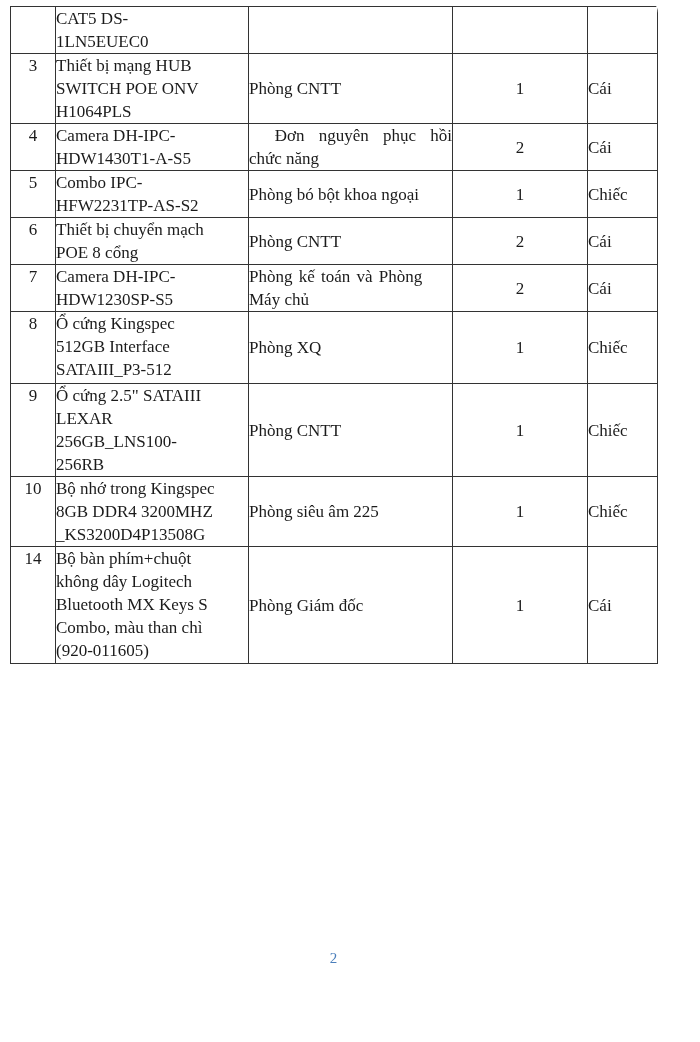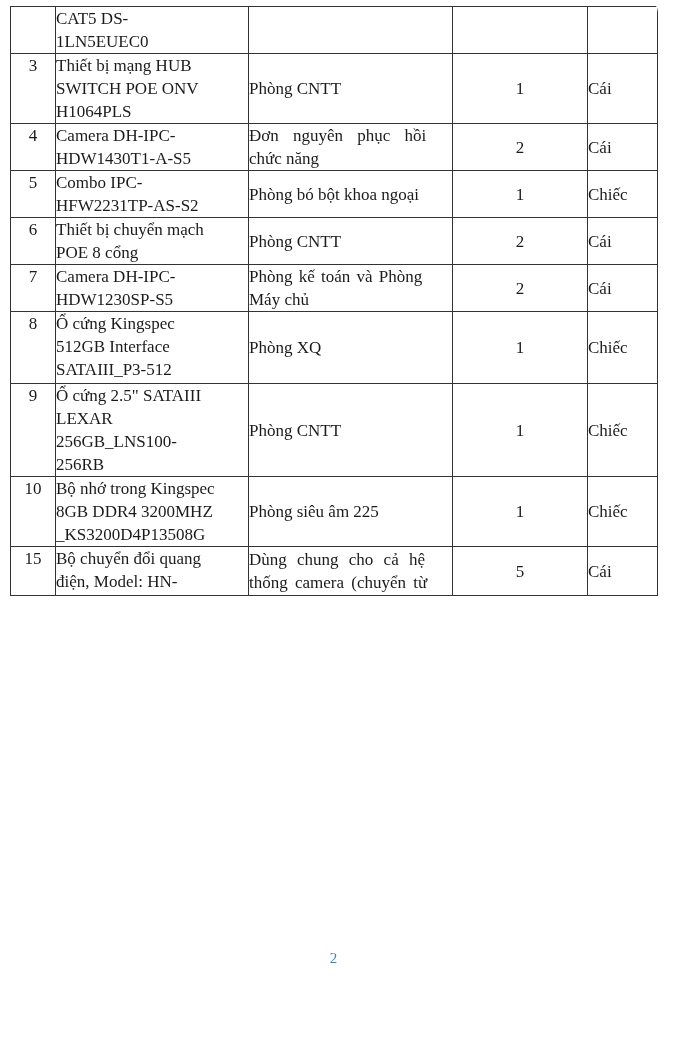--- a/index.html
+++ b/index.html
@@ -40,21 +40,21 @@
   td.loc{
     vertical-align:middle;
     padding:0 5px 0 7px;
     line-height:23px;
     white-space:nowrap;
   }
   td.loc .ln{line-height:23px;white-space:nowrap;}
   .ws2{word-spacing:2px;}
   .ws3{word-spacing:3px;}
   .ws6{word-spacing:6px;}
-  .ws10{word-spacing:10px;}
+  .ws10{word-spacing:10px;text-align:right;}
   td.qty{
     text-align:center;
     vertical-align:middle;
     line-height:23px;
   }
   td.unit{
     vertical-align:middle;
     padding-left:7px;
     line-height:23px;
   }
@@ -170,31 +170,31 @@
 8GB DDR4 3200MHZ
 _KS3200D4P13508G</td>
         <td class="loc">Phòng siêu âm 225</td>
         <td class="qty">1</td>
         <td class="unit">Chiếc</td>
       </tr>
 
 
 
 
-
-      <tr style="height:49px">
-        <td class="no">15</td>
-        <td class="name">Bộ chuyển đổi quang
-điện, Model: HN-</td>
-        <td class="loc">
-          <div class="ln ws6">Dùng chung cho cả hệ</div>
-          <div class="ln ws3">thống camera (chuyển từ</div>
-        </td>
-        <td class="qty">5</td>
-        <td class="unit">Cái</td>
-      </tr>
+      <tr style="height:117px">
+        <td class="no">14</td>
+        <td class="name">Bộ bàn phím+chuột
+không dây Logitech
+Bluetooth MX Keys S
+Combo, màu than chì
+(920-011605)</td>
+        <td class="loc">Phòng Giám đốc</td>
+        <td class="qty">1</td>
+        <td class="unit">Cái</td>
+      </tr>
+
 
     </tbody>
   </table>
 
   <div class="page-number">2</div>
 
 </div>
 
 </body></html>

